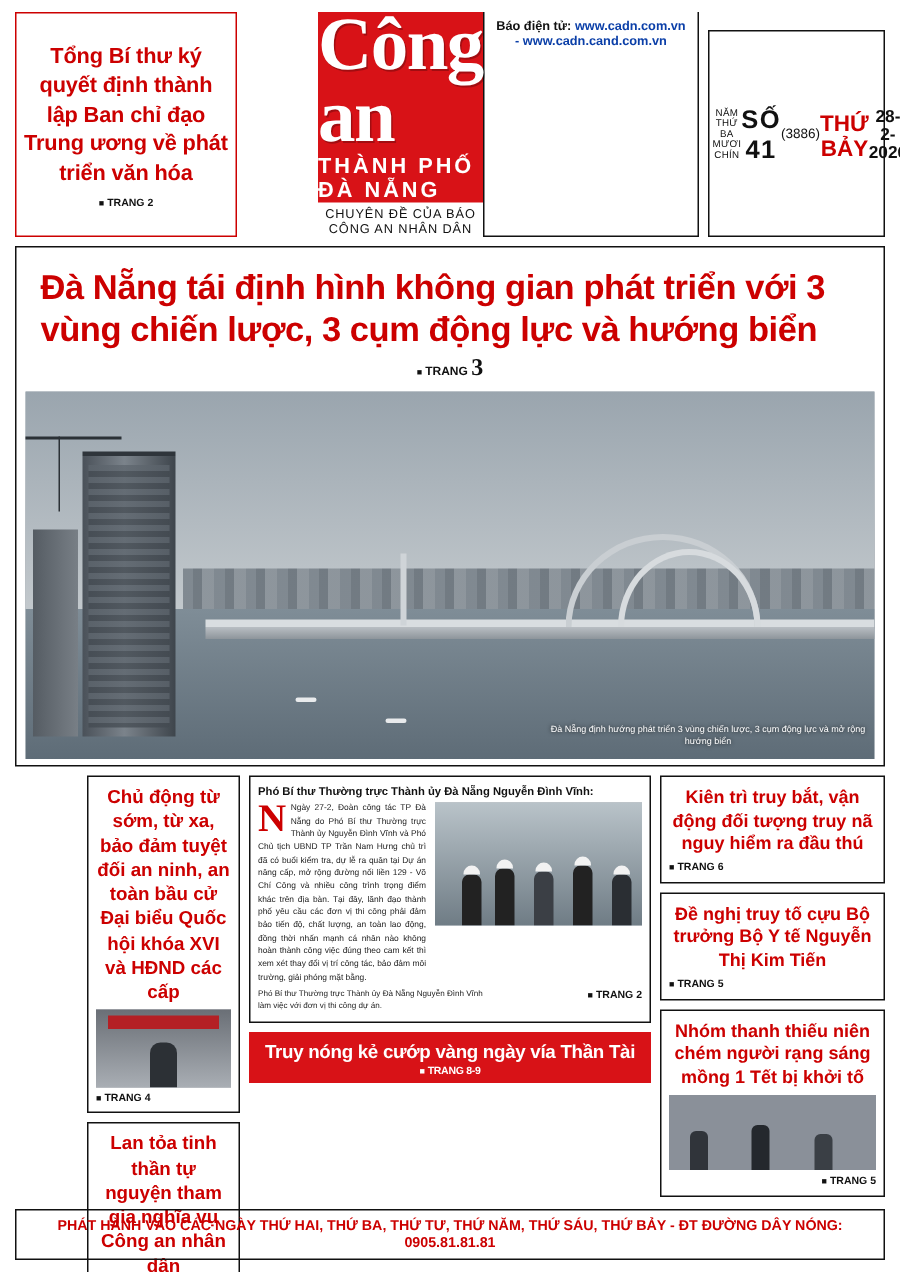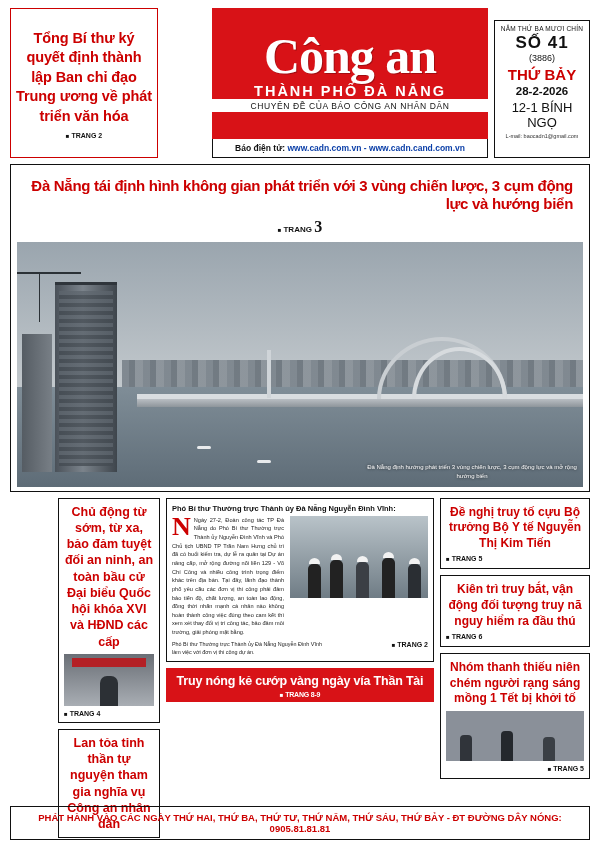--- a/index.html
+++ b/index.html
@@ -23,21 +23,21 @@
   }
   .mast-left .hl {
     color:#cc0000; font-weight:bold; font-size:14.5px; line-height:1.34;
     text-align:center; letter-spacing:-0.1px;
   }
   .mast-left .trang {
     margin-top:6px; font-size:7px; color:#111; font-weight:bold;
   }
   .trang-sq::before { content:"\25A0"; font-size:6px; margin-right:2px; }
 
-  .mast-center { flex:1; display:flex; flex-direction:column;margin-left:48px; }
+  .mast-center { flex:1; display:flex; flex-direction:row;margin-left:48px; }
   .logo-box {
     background:#d81217; flex:1; display:flex; flex-direction:column;
     align-items:center; justify-content:center; padding:4px 0 6px;
     position:relative;
   }
   .logo-main {
     font-family:"Liberation Serif", serif;
     font-weight:bold; font-size:50px; color:#fff; line-height:0.95;
     letter-spacing:-1px; text-shadow:1px 1px 0 rgba(0,0,0,0.25);
   }
@@ -49,38 +49,38 @@
     font-size:8.5px; color:#111; background:#fff; width:100%;
     text-align:center; padding:2px 0 1px; letter-spacing:0.6px;
   }
   .web-line {
     border:1px solid #111; border-top:none; padding:4px 6px; text-align:center;
     font-size:8.5px; font-weight:bold; background:#fff;
   }
   .web-line .site { color:#0b3fa8; }
 
   .mast-right {
-    width:96px; border:1px solid #111; text-align:center;
-    display:flex; flex-direction:column; align-items:center; padding:4px 2px;
+    width:118px; border:1px solid #111; text-align:center;
+    display:flex; align-items:center; padding:4px 2px;
     font-size:8px;
     margin-top:12px;
   }
   .mr-year { font-size:6.5px; letter-spacing:0.2px; }
   .mr-so { font-size:17px; font-weight:bold; letter-spacing:1px; margin-top:1px;}
   .mr-num { font-size:9px; }
   .mr-day { font-size:15px; font-weight:bold; color:#cc0000; margin-top:3px; }
   .mr-date { font-size:11.5px; font-weight:bold; margin-top:2px; }
   .mr-lunar { font-size:13px; margin-top:3px; }
   .mr-mail { font-size:5.5px; margin-top:3px; color:#333; }
 
   
   .lead { margin-top:6px; border:1px solid #111; padding:6px 6px 4px; }
   .lead-title {
-    text-align:right; color:#cc0000; font-weight:bold;
-    font-size:15px; line-height:1.22; letter-spacing:-0.3px;
+    text-align:left; color:#cc0000; font-weight:bold;
+    font-size:23px; line-height:1.22; letter-spacing:-0.3px;
     padding:6px 10px 2px;
   }
   .lead-trang {
     text-align:center; font-size:8px; font-weight:bold; padding:2px 12px 6px;
   }
   .lead-trang .big { font-size:16px; font-family:"Liberation Serif",serif; }
 
   .lead-photo {
     position:relative; height:245px; width:100%;
     background:linear-gradient(#8e9aa3,#6d7882 45%,#98a2a9);
@@ -284,26 +284,26 @@
       </div>
 
       <div class="red-strip">
         <span>Truy nóng kẻ cướp vàng ngày vía Thần Tài</span>
         <span class="tr trang-sq">TRANG 8-9</span>
       </div>
     </div>
 
     <div class="col-right">
       <div class="r-item">
+        <div class="r-title">Kiên trì truy bắt, vận động đối tượng truy nã nguy hiểm ra đầu thú</div>
+        <div class="trang-line trang-sq">TRANG 6</div>
+      </div>
+      <div class="r-item">
         <div class="r-title">Đề nghị truy tố cựu Bộ trưởng Bộ Y tế Nguyễn Thị Kim Tiến</div>
         <div class="trang-line trang-sq">TRANG 5</div>
-      </div>
-      <div class="r-item">
-        <div class="r-title">Kiên trì truy bắt, vận động đối tượng truy nã nguy hiểm ra đầu thú</div>
-        <div class="trang-line trang-sq">TRANG 6</div>
       </div>
       <div class="r-item">
         <div class="r-title">Nhóm thanh thiếu niên chém người rạng sáng mồng 1 Tết bị khởi tố</div>
         <div class="r-photo">
           <div class="b1"></div>
           <div class="b2"></div>
           <div class="b3"></div>
         </div>
         <div class="trang-line trang-sq" style="text-align:right;">TRANG 5</div>
       </div>

